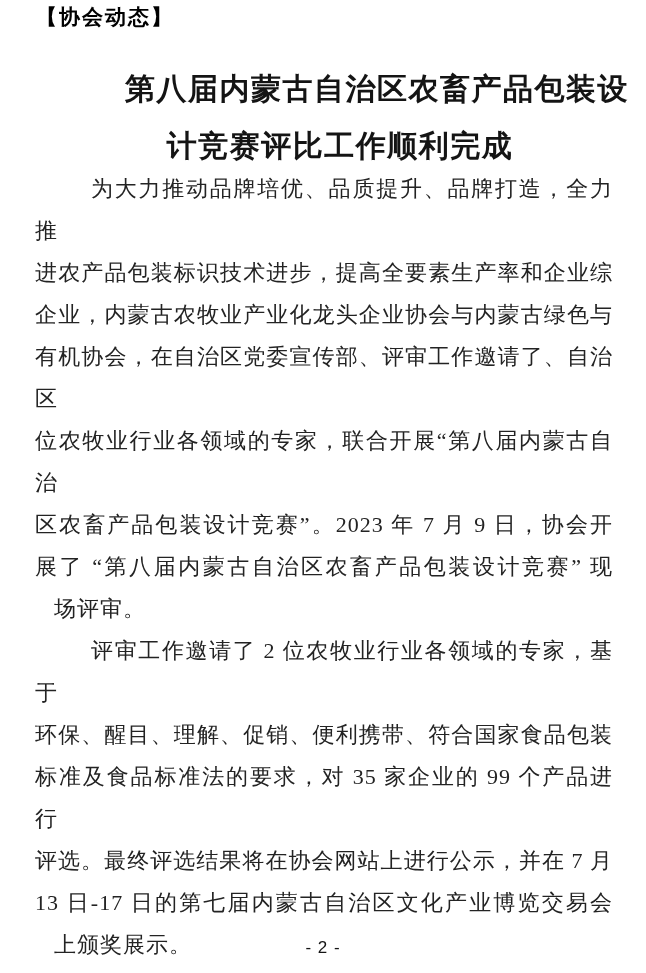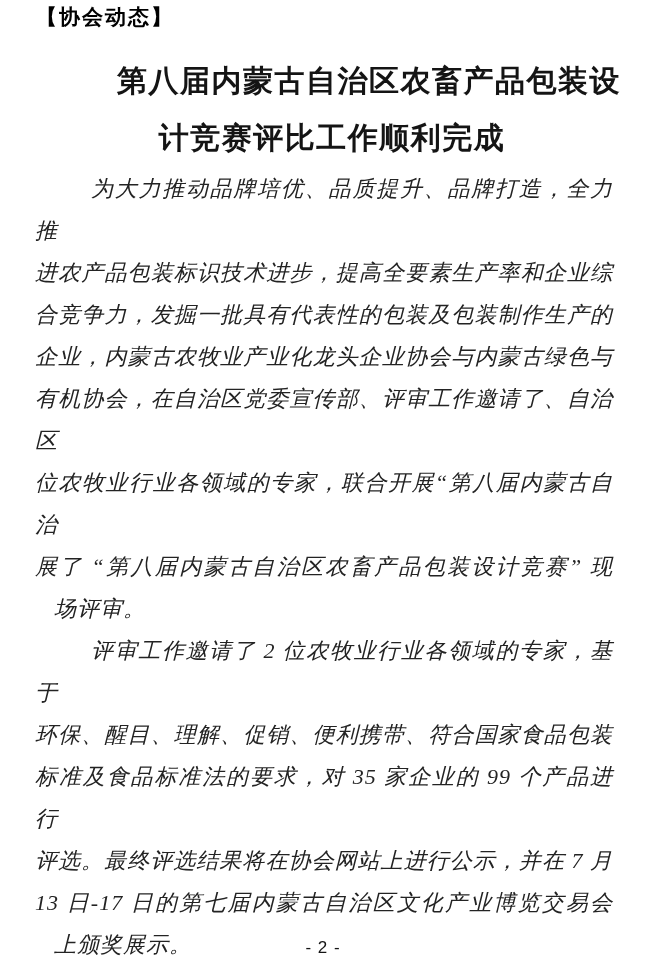--- a/index.html
+++ b/index.html
@@ -25,21 +25,21 @@
     font-size: 21px;
     letter-spacing: 2px;
     color: var(--heading, #000000);
     white-space: nowrap;
   }
   .title {
     position: absolute;
     left: 35px;
     top: 44px;
     width: 578px;
-    margin: 8px;
+    margin: 16px;
     font-size: 30px;
     font-weight: 700;
     line-height: 57px;
     letter-spacing: 1.5px;
     color: var(--title, #141414);
   }
   .title-line1 {
     text-align: center;
     text-indent: 74px;
     white-space: nowrap;
@@ -54,21 +54,20 @@
     top: 168px;
     width: 578px;
     font-size: 22px;
     line-height: 42px;
     letter-spacing: 1px;
   }
   .line {
     text-align: justify;
     text-align-last: justify;
     text-justify: inter-character;
-    font-style: italic;
   }
   .line.first {
     text-indent: 56px;
   }
   .line.last {
     text-align-last: left;
     margin-left: 19px;
   }
   .page-number {
     position: absolute;
@@ -92,24 +91,24 @@
   <h1 class="title">
     <div class="title-line1">第八届内蒙古自治区农畜产品包装设</div>
     <div class="title-line2">计竞赛评比工作顺利完成</div>
   </h1>
 
   <div class="doc-body">
 
     <div class="paragraph">
       <div class="line first">为大力推动品牌培优、品质提升、品牌打造，全力推</div>
       <div class="line">进农产品包装标识技术进步，提高全要素生产率和企业综</div>
-      <div class="line">合竞争力，发掘一批具有代表性的包装及包装制作生产的</div>
       <div class="line">企业，内蒙古农牧业产业化龙头企业协会与内蒙古绿色与</div>
       <div class="line">有机协会，在自治区党委宣传部、评审工作邀请了、自治区</div>
       <div class="line">位农牧业行业各领域的专家，联合开展“第八届内蒙古自治</div>
+      <div class="line">区农畜产品包装设计竞赛”。2023 年 7 月 9 日，协会开</div>
       <div class="line">展了 “第八届内蒙古自治区农畜产品包装设计竞赛” 现</div>
       <div class="line last">场评审。</div>
     </div>
 
     <div class="paragraph">
       <div class="line first">评审工作邀请了 2 位农牧业行业各领域的专家，基于</div>
       <div class="line">环保、醒目、理解、促销、便利携带、符合国家食品包装</div>
       <div class="line">标准及食品标准法的要求，对 35 家企业的 99 个产品进行</div>
       <div class="line">评选。最终评选结果将在协会网站上进行公示，并在 7 月</div>
       <div class="line">13 日-17 日的第七届内蒙古自治区文化产业博览交易会</div>

